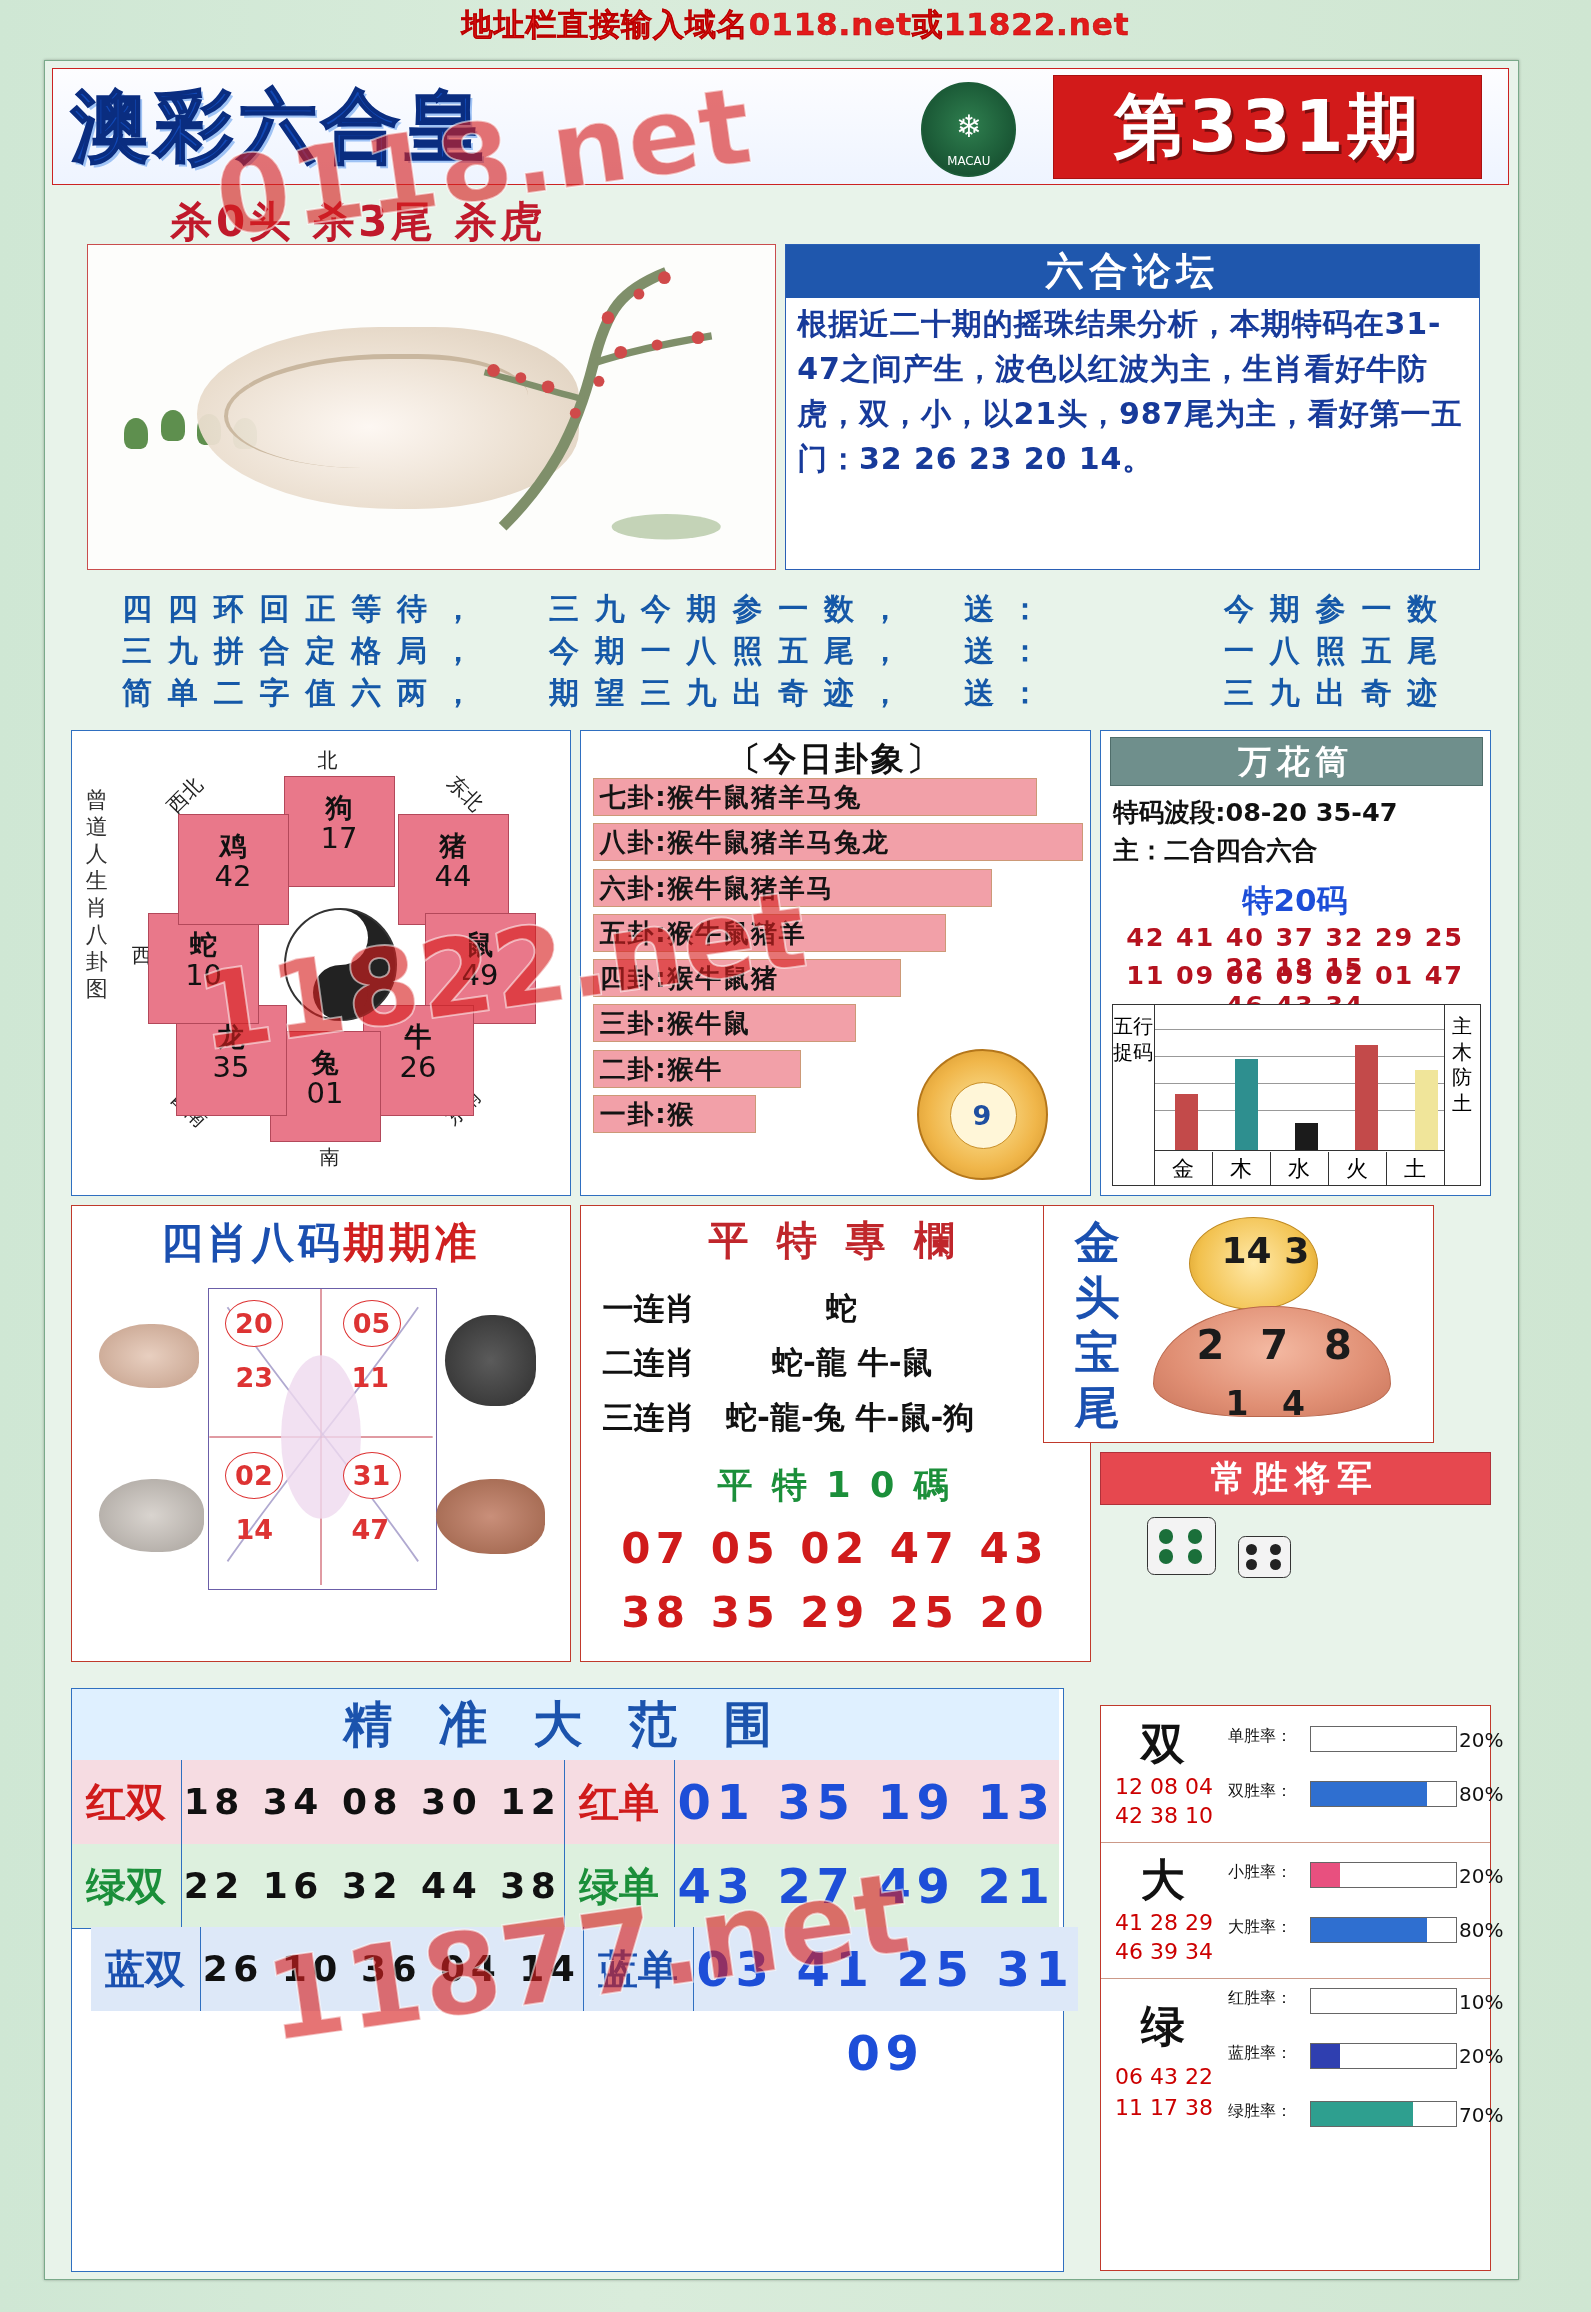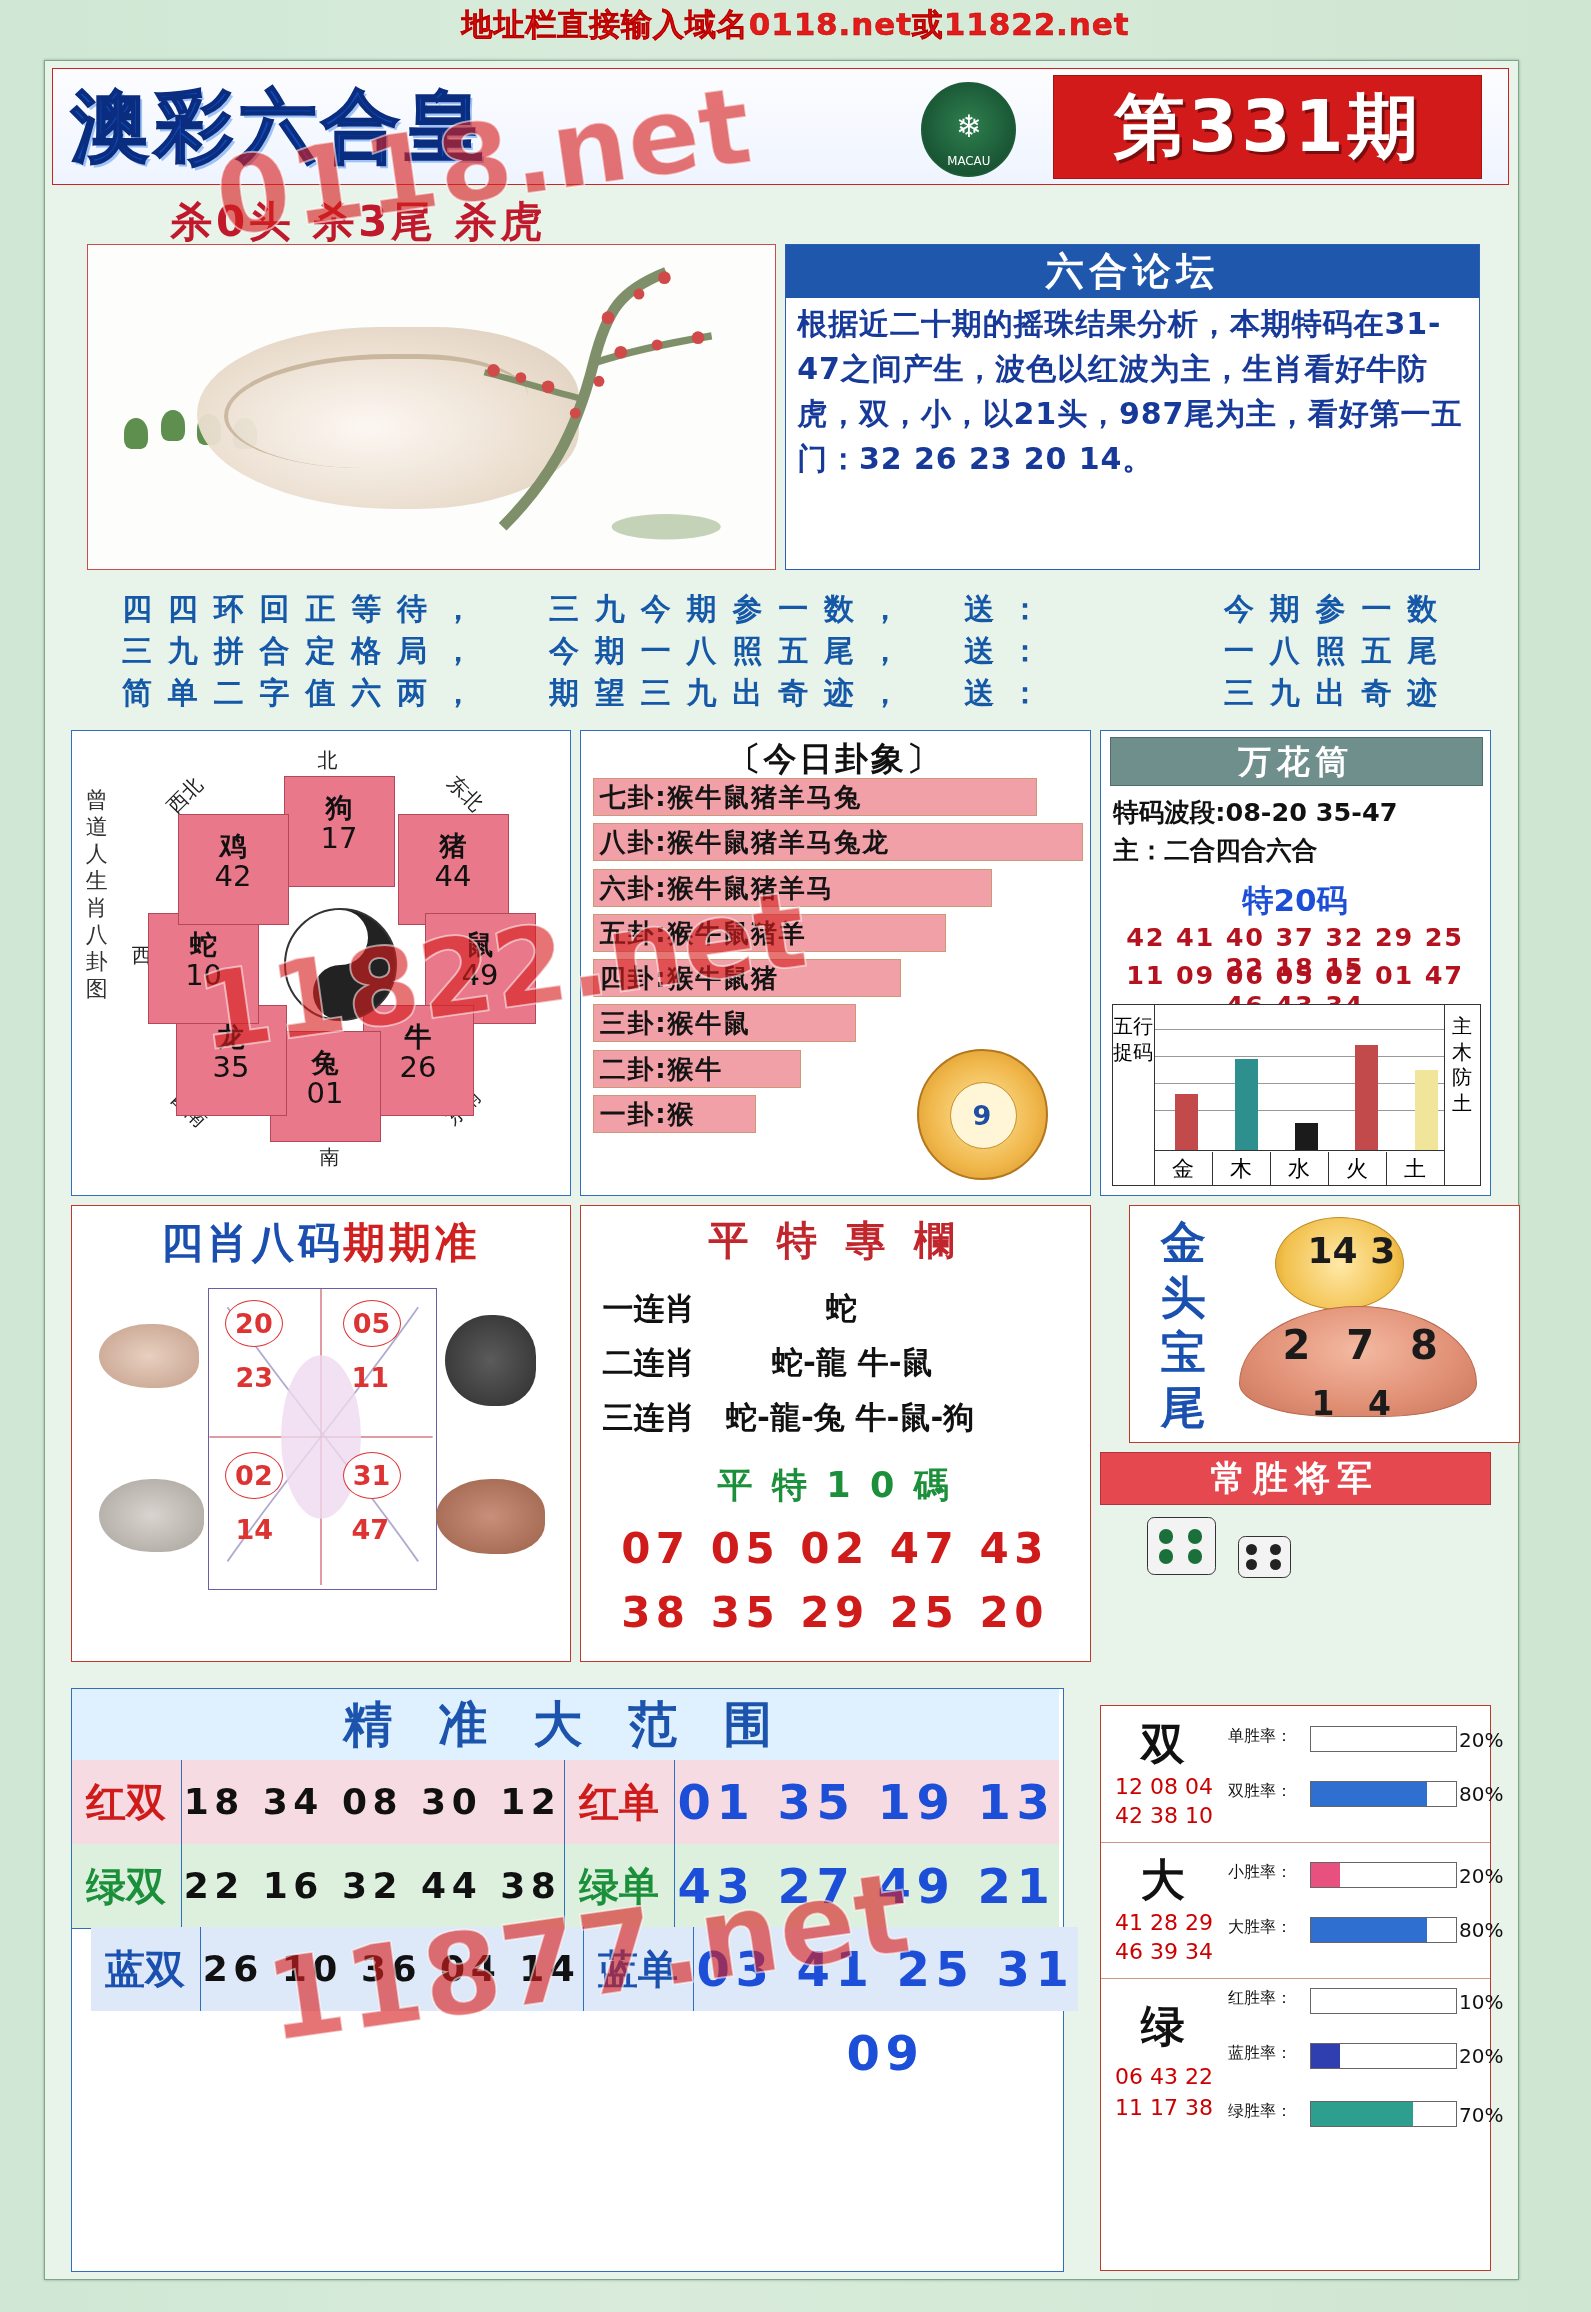--- a/index.html
+++ b/index.html
@@ -201,21 +201,21 @@
   .pingte{
     position:absolute;left:509px;top:0;width:509px;height:455px;border:1.8px solid #c0392b;background:#fff;
   }
   .pt-title{position:absolute;left:0;top:7.3px;width:509px;text-align:center;font-size:40px;font-weight:bold;color:#c0262b;letter-spacing:7.3px;}
   .pt-row{position:absolute;left:22px;font-size:31px;font-weight:bold;color:#1a1a1a;}
   .pt-row .lab{color:#111;}
   .pt-row .val{color:#111;}
   .pt-sub{position:absolute;left:0;width:509px;text-align:center;font-size:35px;font-weight:bold;color:#1b8f3a;letter-spacing:3.6px;}
   .pt-nums{position:absolute;left:0;width:509px;text-align:center;font-size:42px;font-weight:bold;color:#d01b1b;letter-spacing:5.5px;}
   .gold{
-    position:absolute;left:1058px;top:0;width:389px;height:236px;border:1.8px solid #c0392b;background:#fff;
+    position:absolute;left:972px;top:0;width:389px;height:236px;border:1.8px solid #c0392b;background:#fff;
   }
   .gold-left{position:absolute;left:12.7px;top:9px;width:82px;font-size:45px;font-weight:bold;color:#1a50b0;line-height:55px;text-align:center;}
   .sun{
     position:absolute;left:145px;top:11px;width:127px;height:91px;border-radius:50%;
     background:radial-gradient(circle,#ffe9a8 0%,#f2c14e 70%,#d69a22 100%);border:1.8px solid #c08a20;
   }
   .ingot{
     position:absolute;left:109px;top:100px;width:236px;height:109px;
     background:radial-gradient(ellipse at 50% 40%,#f4b9a2 0%,#e08f74 60%,#c9755b 100%);
     border-radius:50% 50% 40% 40%/70% 70% 30% 30%;border:1.8px solid #b9674c;

